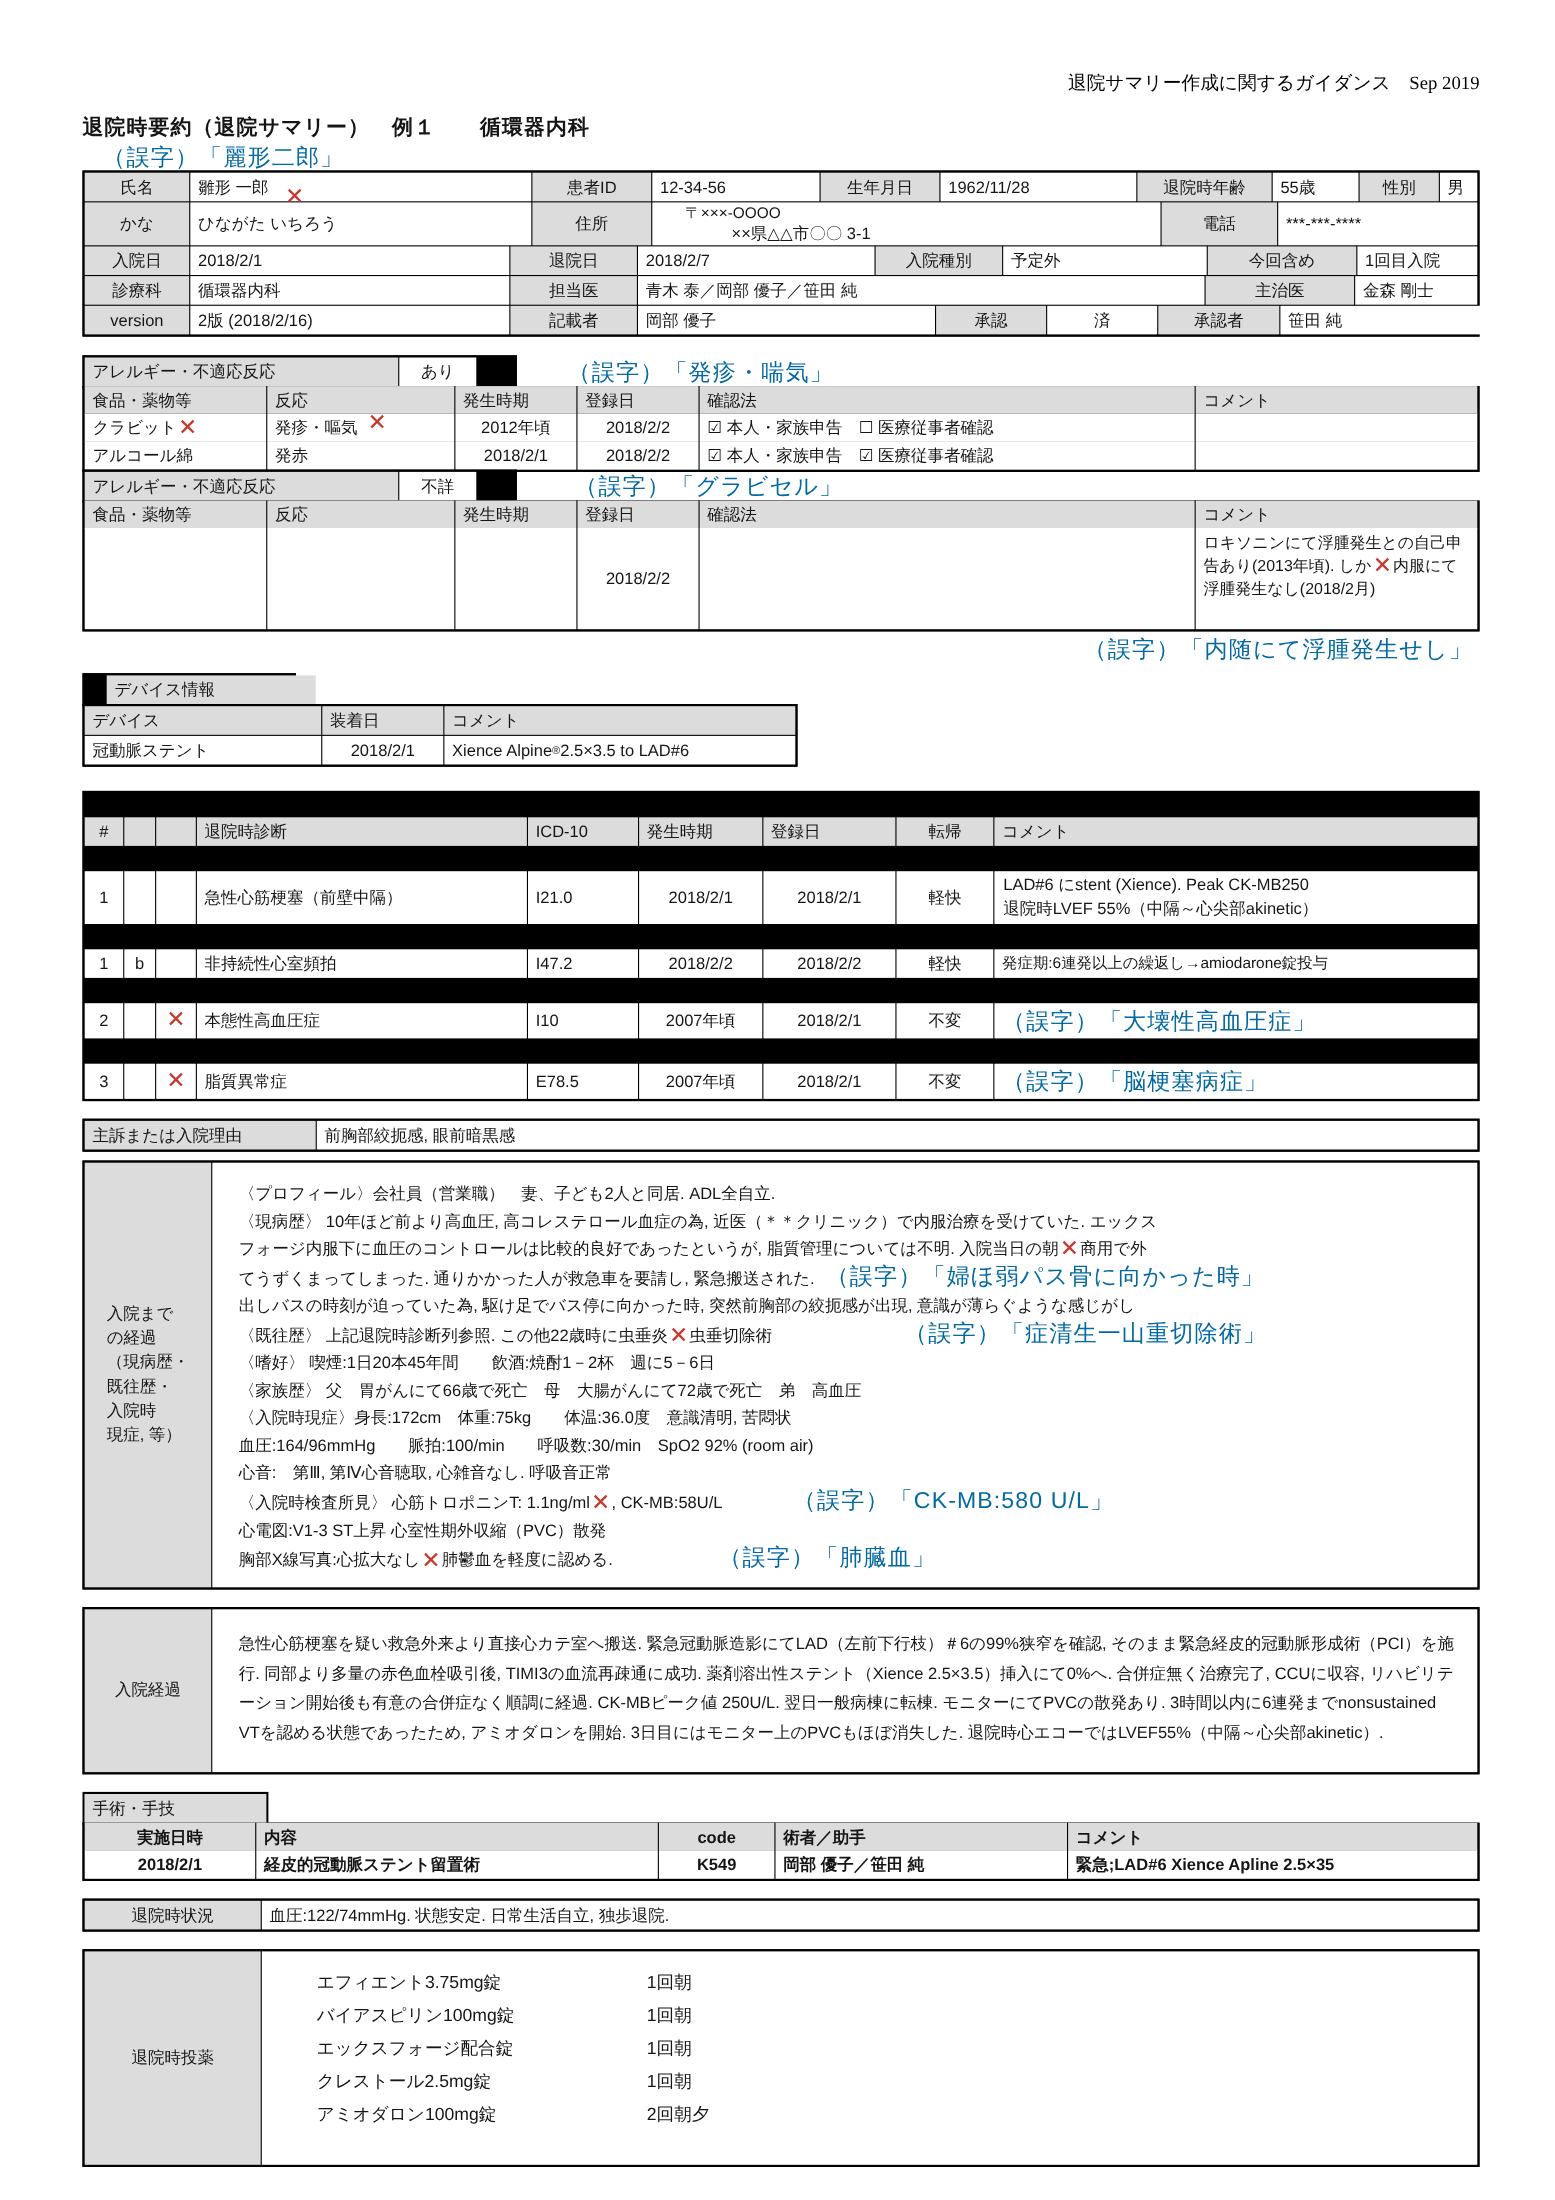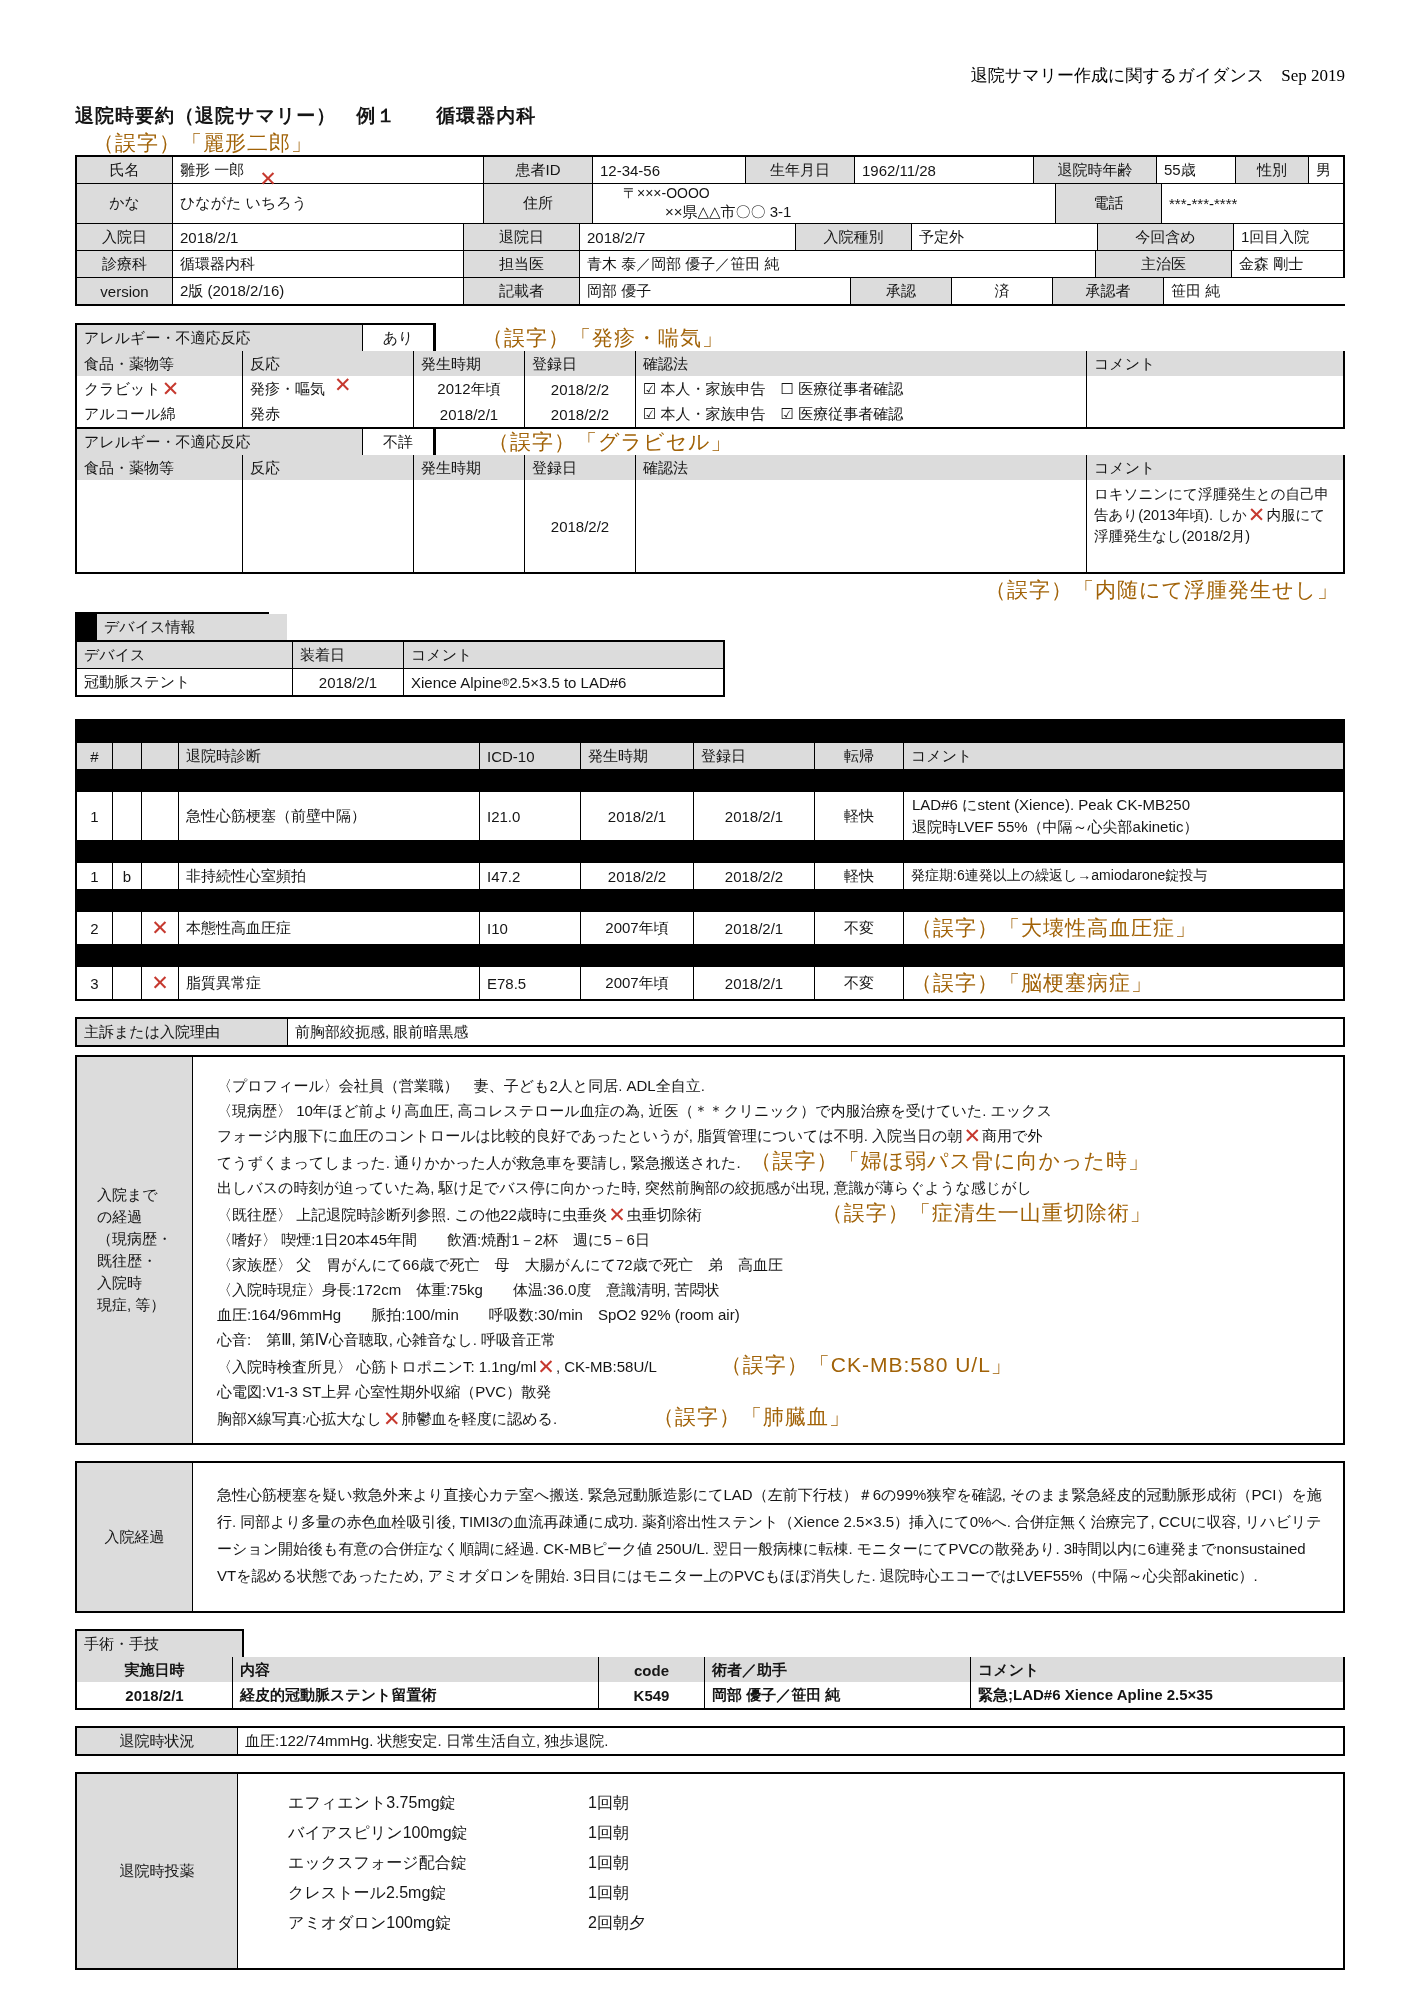--- a/index.html
+++ b/index.html
@@ -8,42 +8,42 @@
     width:1414px; height:2000px; background:#ffffff; position:relative;
     font-family:"Liberation Sans","DejaVu Sans",sans-serif; color:#151515;
     overflow:hidden;
   }
   .content { padding:0 69px 0 75px; width:1414px; }
   .guidance {
     padding-top:64px; text-align:right; color:#000000;
     font-family:"Liberation Serif","DejaVu Serif",serif; font-size:17px;
   }
   .doc-title { margin-top:16px; font-size:19px; font-weight:bold; letter-spacing:1px; }
-  .err { color:#a16207; font-size:21px; letter-spacing:1px; white-space:nowrap; }
+  .err { color:#0369a1; font-size:21px; letter-spacing:1px; white-space:nowrap; }
   .xm { color:#c6392f; font-size:21px; font-weight:bold; line-height:0; vertical-align:-2px; padding:0 1px; }
   
   .tbl { display:grid; gap:1px; background:#000; border:2px solid #000; }
   .rows { display:flex; flex-direction:column; gap:1px; background:#000; border:2px solid #000; }
   .row { display:grid; gap:1px; background:#000; }
   .c { background:#fff; padding:2px 7px; font-size:15px; display:flex; align-items:center; min-height:26px; }
   .hd { background:#dcdcdc; }
   .ctr { justify-content:center; text-align:center; }
   
   .pr1 { grid-template-columns:95px 310px 108px 152px 108px 178px 122px 78px 72px 1fr; }
   .pr2 { grid-template-columns:95px 310px 108px 462px 105px 1fr; }
   .pr3 { grid-template-columns:95px 290px 115px 215px 115px 185px 135px 1fr; }
   .pr4 { grid-template-columns:95px 290px 115px 515px 135px 1fr; }
   .pr5 { grid-template-columns:95px 290px 115px 270px 100px 100px 110px 182px 1fr; }
   .name-err-line { margin:0 0 -4px 18px; height:24px; }
   .addr-cell { display:flex; flex-direction:column; align-items:flex-start; justify-content:center; padding:1px 7px 1px 30px; }
   .addr-zip { font-size:14px; }
   .addr-town { padding-left:42px; font-size:15px; }
   
   .al-head { display:flex; align-items:center; margin-top:17px; }
-  .al-head .box { display:grid; grid-template-columns:285px 70px; gap:1px; background:#000; border:2px solid #000; width:361px; }
+  .al-head .box { display:grid; grid-template-columns:285px 70px; gap:1px; background:#000; border:2px solid #000; width:395px; }
   .al-grid { grid-template-columns:165px 170px 110px 110px 450px 1fr; margin-top:-2px; }
   .al2-comment { display:block; padding:4px 7px; line-height:21px; font-size:14.5px; }
   .err-under { text-align:right; padding:2px 6px 0 0; height:28px; }
   
   .dev-tab { display:grid; grid-template-columns:190px; gap:1px; background:#000; border:2px solid #000; width:194px; margin-top:10px;padding-left:20px; }
   .dev-tbl { grid-template-columns:215px 110px 1fr; width:650px; margin-top:-2px; }
   sup { font-size:10px; }
   
   .dx-grid { grid-template-columns:35px 28px 36px 300px 100px 112px 120px 88px 1fr; margin-top:22px; }
   .dx-com { display:block; padding:2px 8px; line-height:22px; }

